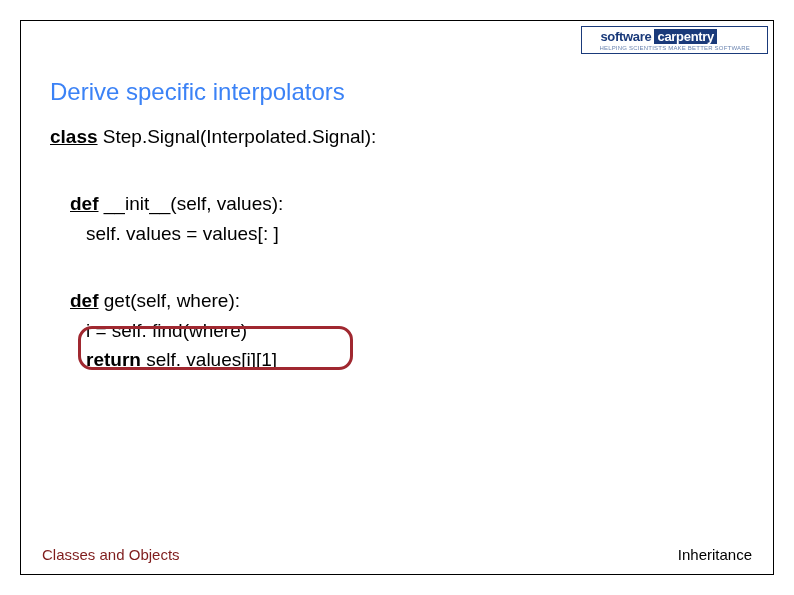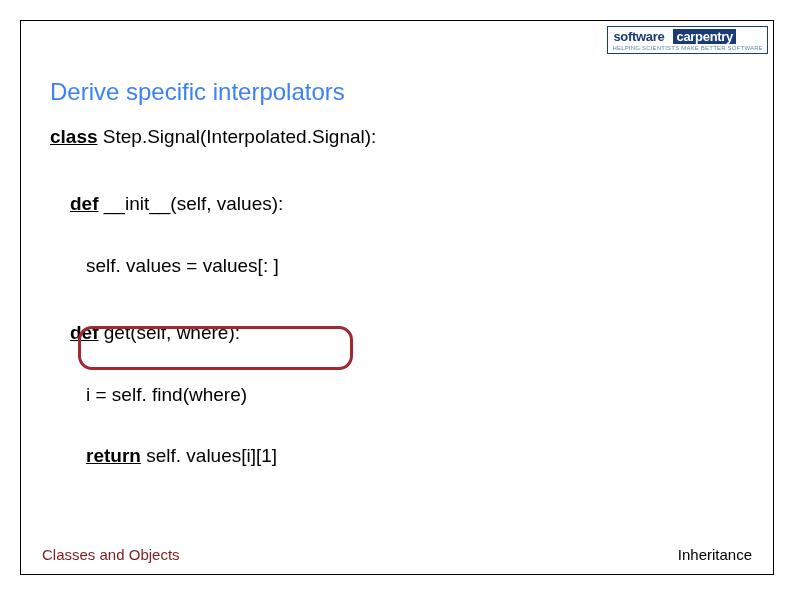--- a/index.html
+++ b/index.html
@@ -17,42 +17,41 @@
     right: 20px;
     bottom: 20px;
     border: 1px solid #000;
   }
   .logo {
     position: absolute;
     top: 26px;
     right: 26px;
     border: 1px solid #1a3a7a;
     background: #fff;
-    padding: 2px 4px;
+    padding: 2px 17px;
     line-height: 1;
   }
   .logo-top {
     display: flex;
     align-items: stretch;
   }
   .logo-software {
     font-weight: bold;
     font-size: 13px;
     color: #1a3a7a;
     padding: 1px 3px 1px 1px;
     letter-spacing: -0.3px;
   }
   .logo-carpentry {
     font-weight: bold;
     font-size: 13px;
     color: #fff;
     background: #1a3a7a;
     padding: 1px 3px;
     letter-spacing: -0.3px;
-    margin-left: 6px;
   }
   .logo-sub {
     font-size: 6px;
     color: #6a84b0;
     text-align: right;
     letter-spacing: 0.2px;
     padding-top: 1px;
   }
   .title {
     position: absolute;
@@ -66,21 +65,21 @@
     position: absolute;
     top: 122px;
     left: 50px;
     right: 50px;
     font-size: 19px;
     color: #000;
     line-height: 1.55;
   }
   .code-line { white-space: pre; }
   .indent1 { padding-left: 20px; }
-  .indent2 { padding-left: 36px; margin-top: 32px; }
+  .indent2 { padding-left: 36px; }
   .kw { font-weight: bold; text-decoration: underline; }
   .gap { height: 38px; }
   .highlight-box {
     position: absolute;
     border: 3px solid #a02830;
     border-radius: 14px;
     pointer-events: none;
   }
   .footer-left {
     position: absolute;

